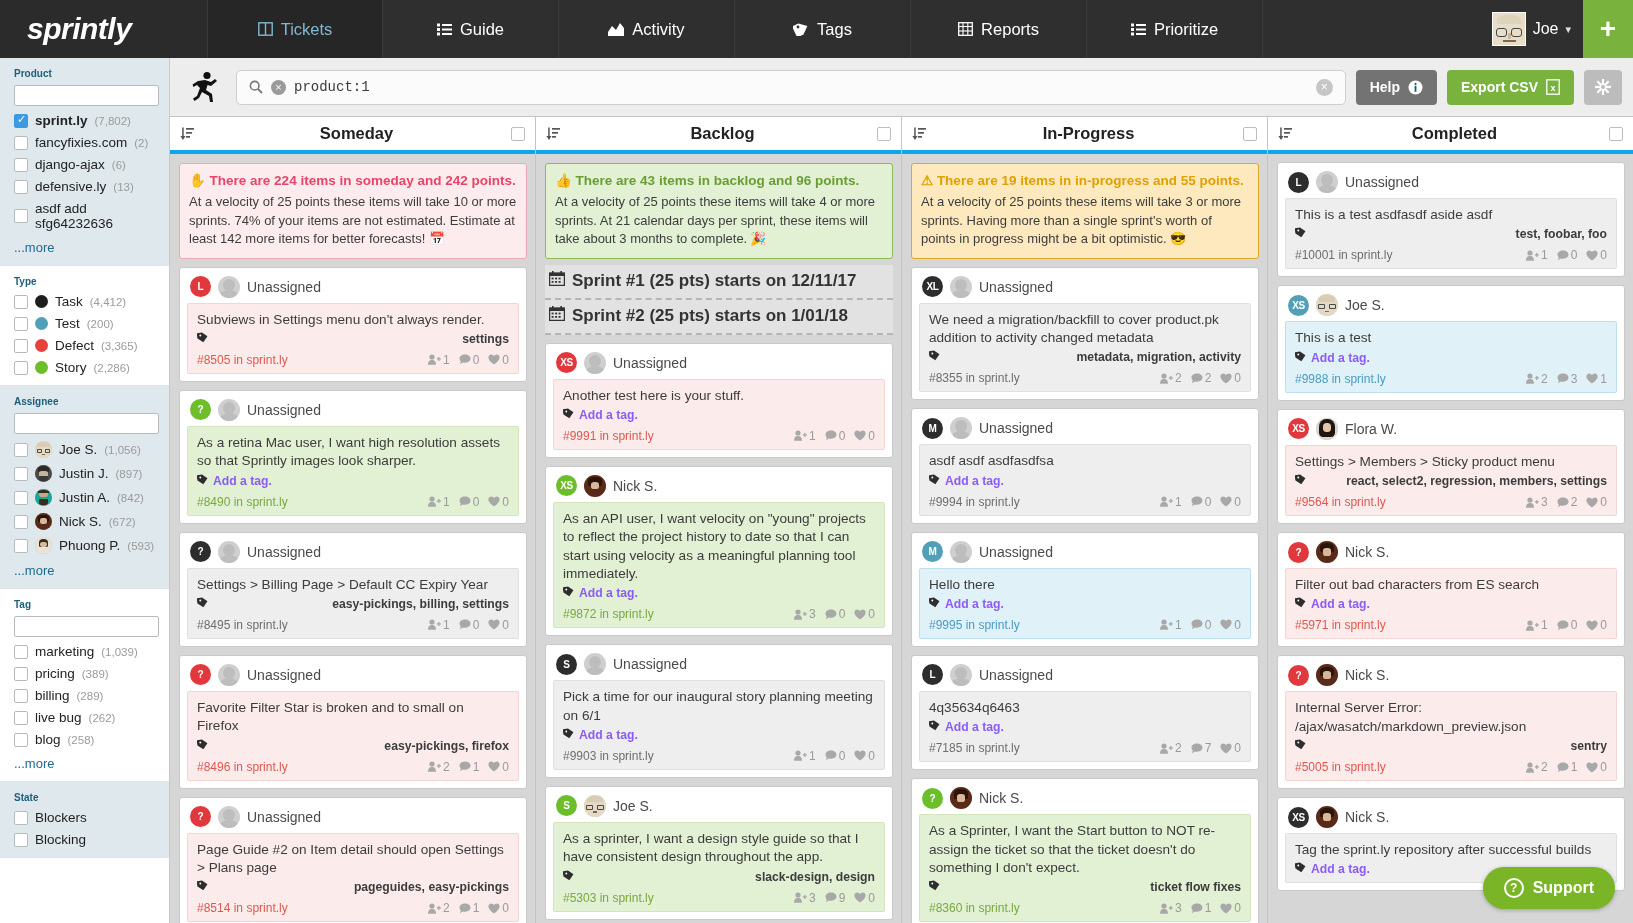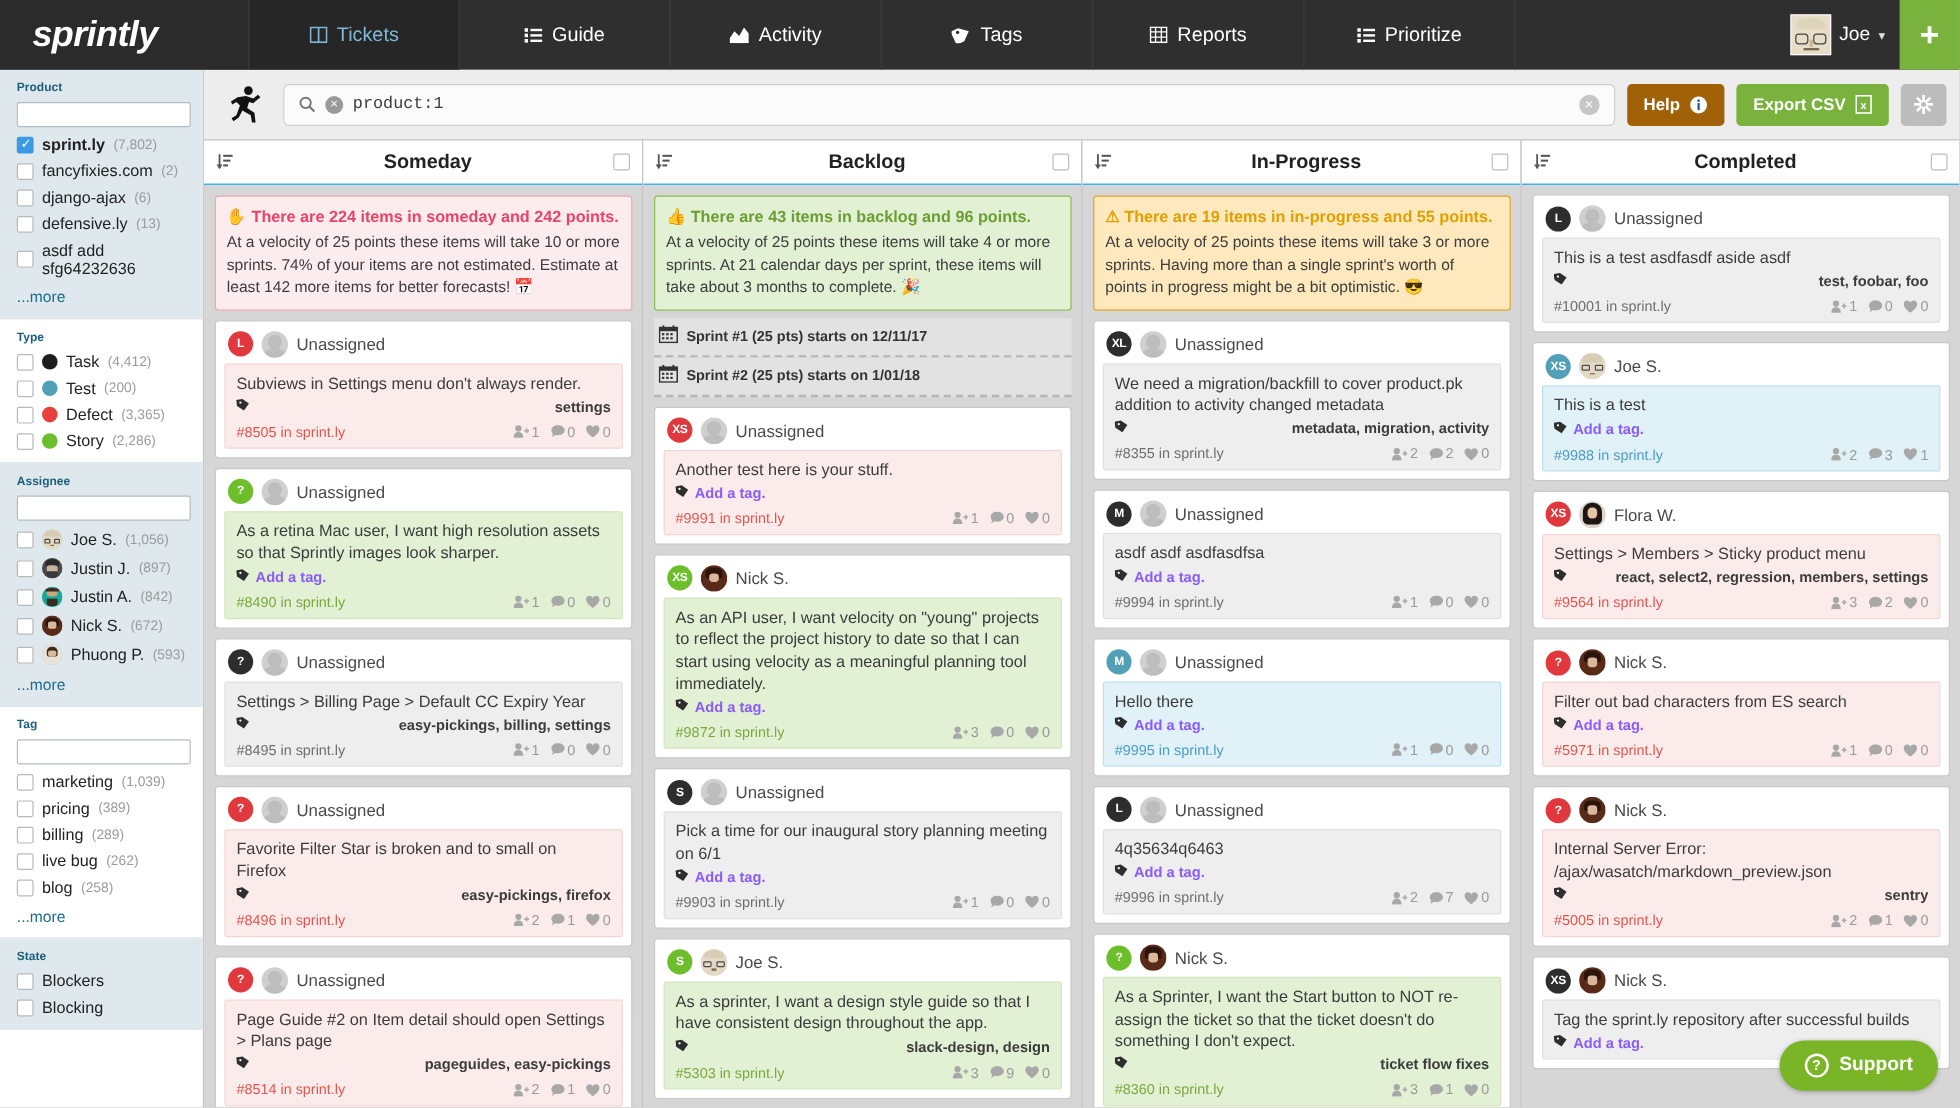--- a/index.html
+++ b/index.html
@@ -59,45 +59,45 @@
   .runner { width:42px; display:flex; align-items:center; justify-content:center;}
   .searchwrap { flex:1; height:35px; background:#fbfbfb; border:1px solid #cfcfcf; border-radius:5px;
                 display:flex; align-items:center; padding:0 12px; gap:8px; position:relative;}
   .searchwrap .q { color:#3a3a3a; font-family:"Liberation Mono", monospace; font-size:14px;}
   .xchip { width:15px; height:15px; border-radius:50%; background:#9a9a9a; color:#fff; font-size:11px;
            display:flex; align-items:center; justify-content:center; line-height:1;}
   .clearbtn { margin-left:auto; width:17px; height:17px; border-radius:50%; background:#c6c6c6; color:#fff;
               display:flex; align-items:center; justify-content:center; font-size:12px; cursor:pointer;}
   .btn { height:35px; border-radius:4px; display:flex; align-items:center; gap:8px; padding:0 14px;
          color:#fff; font-weight:bold; font-size:14px; cursor:pointer;}
-  .btn.help { background:#a16207;}
+  .btn.help { background:#737373;}
   .btn.csv { background:#79b23c;}
   .btn.gear { background:#bcbcbc; padding:0 11px;}
 
   
   .board { flex:1; display:flex; overflow:hidden; padding:0;}
   .col { flex:1 1 0; min-width:0; display:flex; flex-direction:column; border-right:1px solid #c4c4c4; overflow:hidden;}
   .col:last-child { border-right:none;}
-  .col-head { height:37px; background:#fff; display:flex; align-items:center; padding:0 10px; position:relative; border-bottom:1px solid #0ea5e9;}
+  .col-head { height:37px; background:#fff; display:flex; align-items:center; padding:0 10px; position:relative; border-bottom:4px solid #0ea5e9;}
   .col-head .sort { width:22px; color:#555; display:flex; align-items:center;}
   .col-head .title { flex:1; text-align:center; font-size:16.5px; font-weight:bold; color:#222;}
   .col-head .selbox { width:14px; height:14px; border:1px solid #bdbdbd; border-radius:2px; background:#fff;}
   .col-body { flex:1; overflow:hidden; padding:0 8px 0 9px; background:#d6d6d6;}
 
   .banner { border:1px solid; border-radius:3px; padding:7px 9px 9px; margin-top:9px; font-size:13px; line-height:1.42;}
   .banner .hl { font-weight:bold; font-size:13.5px; display:block; margin-bottom:3px;}
   .banner p { color:#3d3d3d;}
   .banner.red { background:#fdeced; border-color:#e8aab4;}
   .banner.red .hl { color:#e8446a;}
   .banner.green { background:#e2f0d4; border-color:#8cbc54;}
   .banner.green .hl { color:#6a9e33;}
   .banner.amber { background:#fde9bd; border-color:#e0a52a;}
   .banner.amber .hl { color:#e0a000;}
 
-  .sprintbar { background:#e2e2e2; border-bottom:2px dashed #b5b5b5; padding:6px 4px 7px; font-size:12px;
+  .sprintbar { background:#e2e2e2; border-bottom:2px dashed #b5b5b5; padding:6px 4px 7px; font-size:17px;
                font-weight:bold; color:#333; display:flex; align-items:center; gap:7px; margin-top:6px;}
   .sprintbar + .sprintbar { margin-top:0; }
 
   .card { background:#fff; border:1px solid #c9c9c9; border-radius:3px; margin-top:8px; padding:6px 7px 7px;}
   .card-hd { display:flex; align-items:center; gap:7px; padding:2px 2px 5px 3px;}
   .badge { width:21px; height:21px; border-radius:50%; color:#fff; font-size:10px; font-weight:bold;
            display:flex; align-items:center; justify-content:center; flex:0 0 21px; letter-spacing:-0.3px;}
   .av { width:22px; height:22px; border-radius:50%; flex:0 0 22px; overflow:hidden; position:relative; background:#cfcfcf;}
   .av.empty:after { content:""; position:absolute; left:5px; top:3px; width:12px; height:12px; border-radius:50%; background:#bdbdbd;}
   .av.empty:before { content:""; position:absolute; left:1px; top:14px; width:20px; height:14px; border-radius:50% 50% 0 0; background:#bdbdbd;}
@@ -1065,21 +1065,21 @@
               <div class="card-bd bd-gray">
                 <div class="ttl">4q35634q6463</div>
                 <div class="tags muted">
                   <span><svg width="11" height="11" viewBox="0 0 14 14">
                       <path d="M0.5 0.5 L7.5 0.5 L13.5 6.5 L7 13 L0.5 7 Z" fill="#2e2e2e" transform="rotate(-10 7 7)"></path>
                       <circle cx="4.2" cy="4.4" r="1.2" fill="#fff"></circle>
                     </svg></span>
                   <span>Add a tag.</span>
                 </div>
                 <div class="card-ft">
-                  <span class="ref ref-gray">#9996 in sprint.ly</span>
+                  <span class="ref ref-gray">#7185 in sprint.ly</span>
                   <span class="stats">
                     <span>
                       <svg width="13" height="11" viewBox="0 0 15 12">
                         <circle cx="4.6" cy="3.1" r="3" fill="#a8a8a8"></circle>
                         <path d="M0 12 C0 8 2 6.6 4.6 6.6 C7.2 6.6 9.2 8 9.2 12 Z" fill="#a8a8a8"></path>
                         <rect x="10.2" y="4.6" width="4.6" height="1.5" fill="#a8a8a8"></rect>
                         <rect x="11.75" y="3.05" width="1.5" height="4.6" fill="#a8a8a8"></rect>
                       </svg>
                       <span>2</span>
                     </span>

